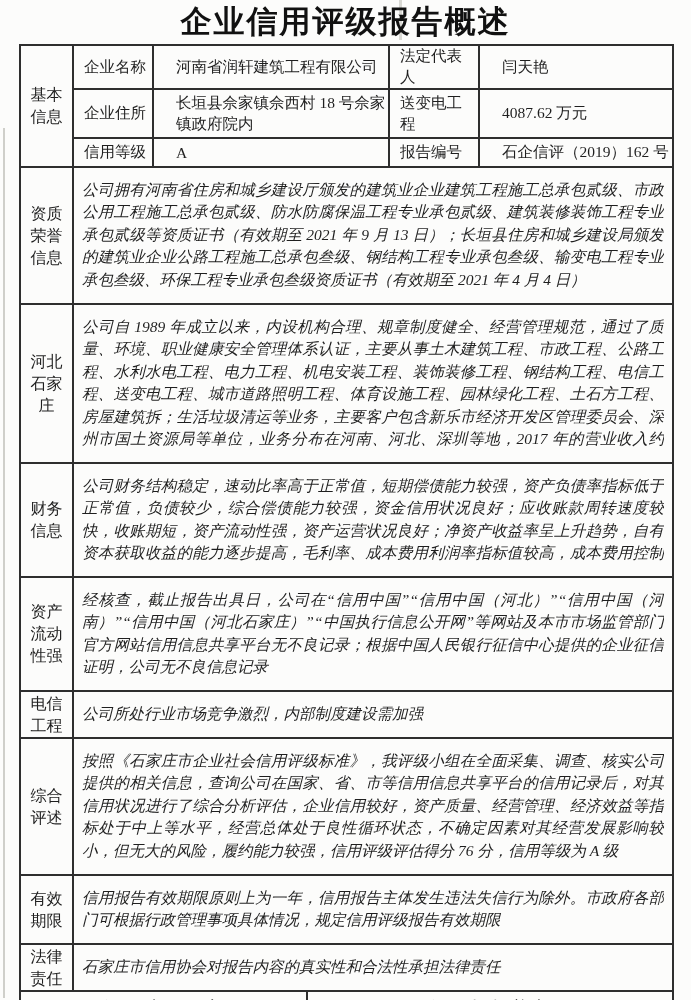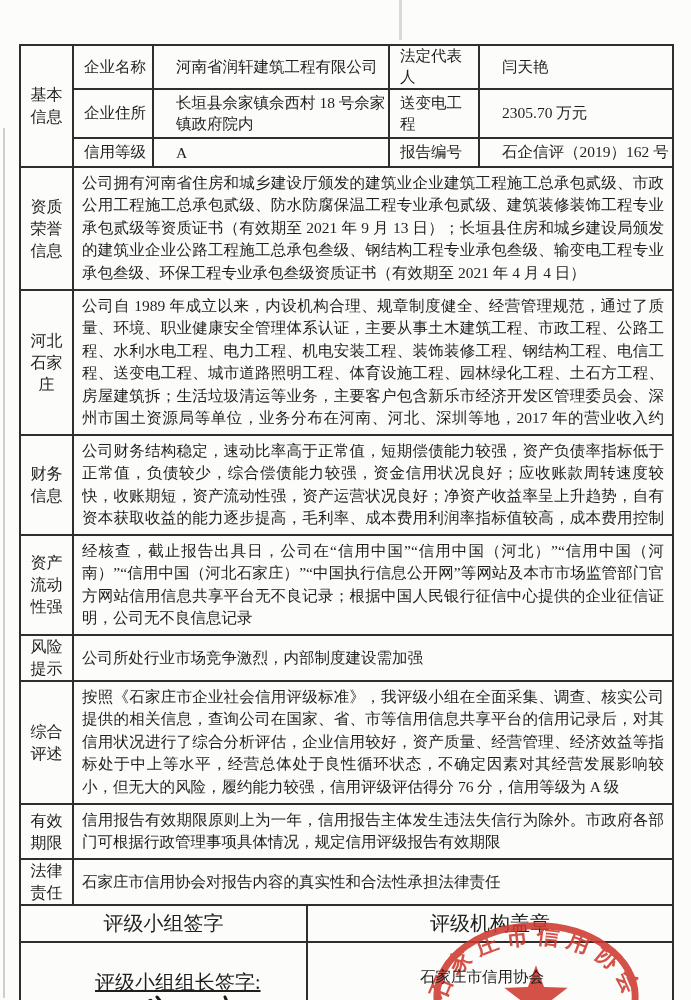--- a/index.html
+++ b/index.html
@@ -19,41 +19,42 @@
   .artifact-left { position:absolute; left:3px; top:128px; width:2px; height:870px; background:#cfcfca; }
 
   .tbl-wrap { position:absolute; top:44px; left:19px; width:653px; }
   table { border-collapse:collapse; table-layout:fixed; width:653px; }
   td { border:2px solid #2e2e2e; vertical-align:middle; font-size:15.5px; }
 
   .lbl { text-align:center; padding:0;margin-left:16px; }
   .lbl span { display:inline-block; width:35px; word-break:break-all; line-height:22px; font-size:16px; }
   .key { padding:0 2px 0 10px; font-size:15.5px; }
   .val { padding:0 2px 0 22px; }
-  .body { padding:4px 8px; }
+  .body { padding:11px 8px;font-style:italic; }
   .bt { text-align:justify; line-height:22.4px; overflow:hidden; }
 
   .sig-table { margin-top:-2px; }
   .sig-h { height:33px; text-align:center; font-size:20px; }
   .sig-c { height:122px; padding:0; position:relative; }
 
   .leader-label { position:absolute; left:74px; top:26px; font-size:20px;text-decoration:underline; }
   .handwriting { position:absolute; left:108px; top:40px; }
 
   .org-name   { position:absolute; left:112px; top:24px; font-size:15.5px; z-index:2; }
   .seal-svg   { position:absolute; left:120px; top:-24px; width:216px; height:154px; z-index:1; }
 </style>
 </head>
 <body>
 
 <div class="sheet">
 
   <div class="artifact-top"></div>
   <div class="artifact-left"></div>
 
+  <h1 class="page-title">企业信用评级报告概述</h1>
 
   <div class="tbl-wrap">
     <table>
       <colgroup>
         <col style="width:53px">
           <col style="width:80px">
           <col style="width:236px">
           <col style="width:90px">
           <col style="width:194px">
       </colgroup>
@@ -62,21 +63,21 @@
           <td class="lbl" rowspan="3" style="height:103px"><span>基本信息</span></td>
           <td class="key" style="height:29px">企业名称</td>
           <td class="val">河南省润轩建筑工程有限公司</td>
           <td class="key">法定代表人</td>
           <td class="val">闫天艳</td>
         </tr>
         <tr>
           <td class="key" style="height:47px">企业住所</td>
           <td class="val">长垣县佘家镇佘西村 18 号佘家镇政府院内</td>
           <td class="key">送变电工程</td>
-          <td class="val">2305.70 万元</td>
+          <td class="val">4087.62 万元</td>
         </tr>
         <tr>
           <td class="key" style="height:27px">信用等级</td>
           <td class="val">A</td>
           <td class="key">报告编号</td>
           <td class="val">石企信评（2019）162 号</td>
         </tr>
 
         <tr>
           <td class="lbl" style="height:116px"><span>资质荣誉信息</span></td>
@@ -96,21 +97,21 @@
               <div class="bt" style="height:90px">公司财务结构稳定，速动比率高于正常值，短期偿债能力较强，资产负债率指标低于正常值，负债较少，综合偿债能力较强，资金信用状况良好；应收账款周转速度较快，收账期短，资产流动性强，资产运营状况良好；净资产收益率呈上升趋势，自有资本获取收益的能力逐步提高，毛利率、成本费用利润率指标值较高，成本费用控制合理</div>
             </td>
         </tr>
         <tr>
           <td class="lbl" style="height:95px"><span>资产流动性强</span></td>
           <td class="body" colspan="4">
               <div class="bt" style="height:90px">经核查，截止报告出具日，公司在“信用中国”“信用中国（河北）”“信用中国（河南）”“信用中国（河北石家庄）”“中国执行信息公开网”等网站及本市市场监管部门官方网站信用信息共享平台无不良记录；根据中国人民银行征信中心提供的企业征信证明，公司无不良信息记录</div>
             </td>
         </tr>
         <tr>
-          <td class="lbl" style="height:44px"><span>风险提示</span></td>
+          <td class="lbl" style="height:44px"><span>电信工程</span></td>
           <td class="body" colspan="4">
               <div class="bt" style="height:23px">公司所处行业市场竞争激烈，内部制度建设需加强</div>
             </td>
         </tr>
         <tr>
           <td class="lbl" style="height:109px"><span>综合评述</span></td>
           <td class="body" colspan="4">
               <div class="bt" style="height:113px">按照《石家庄市企业社会信用评级标准》，我评级小组在全面采集、调查、核实公司提供的相关信息，查询公司在国家、省、市等信用信息共享平台的信用记录后，对其信用状况进行了综合分析评估，企业信用较好，资产质量、经营管理、经济效益等指标处于中上等水平，经营总体处于良性循环状态，不确定因素对其经营发展影响较小，但无大的风险，履约能力较强，信用评级评估得分 76 分，信用等级为 A 级</div>
             </td>
         </tr>

